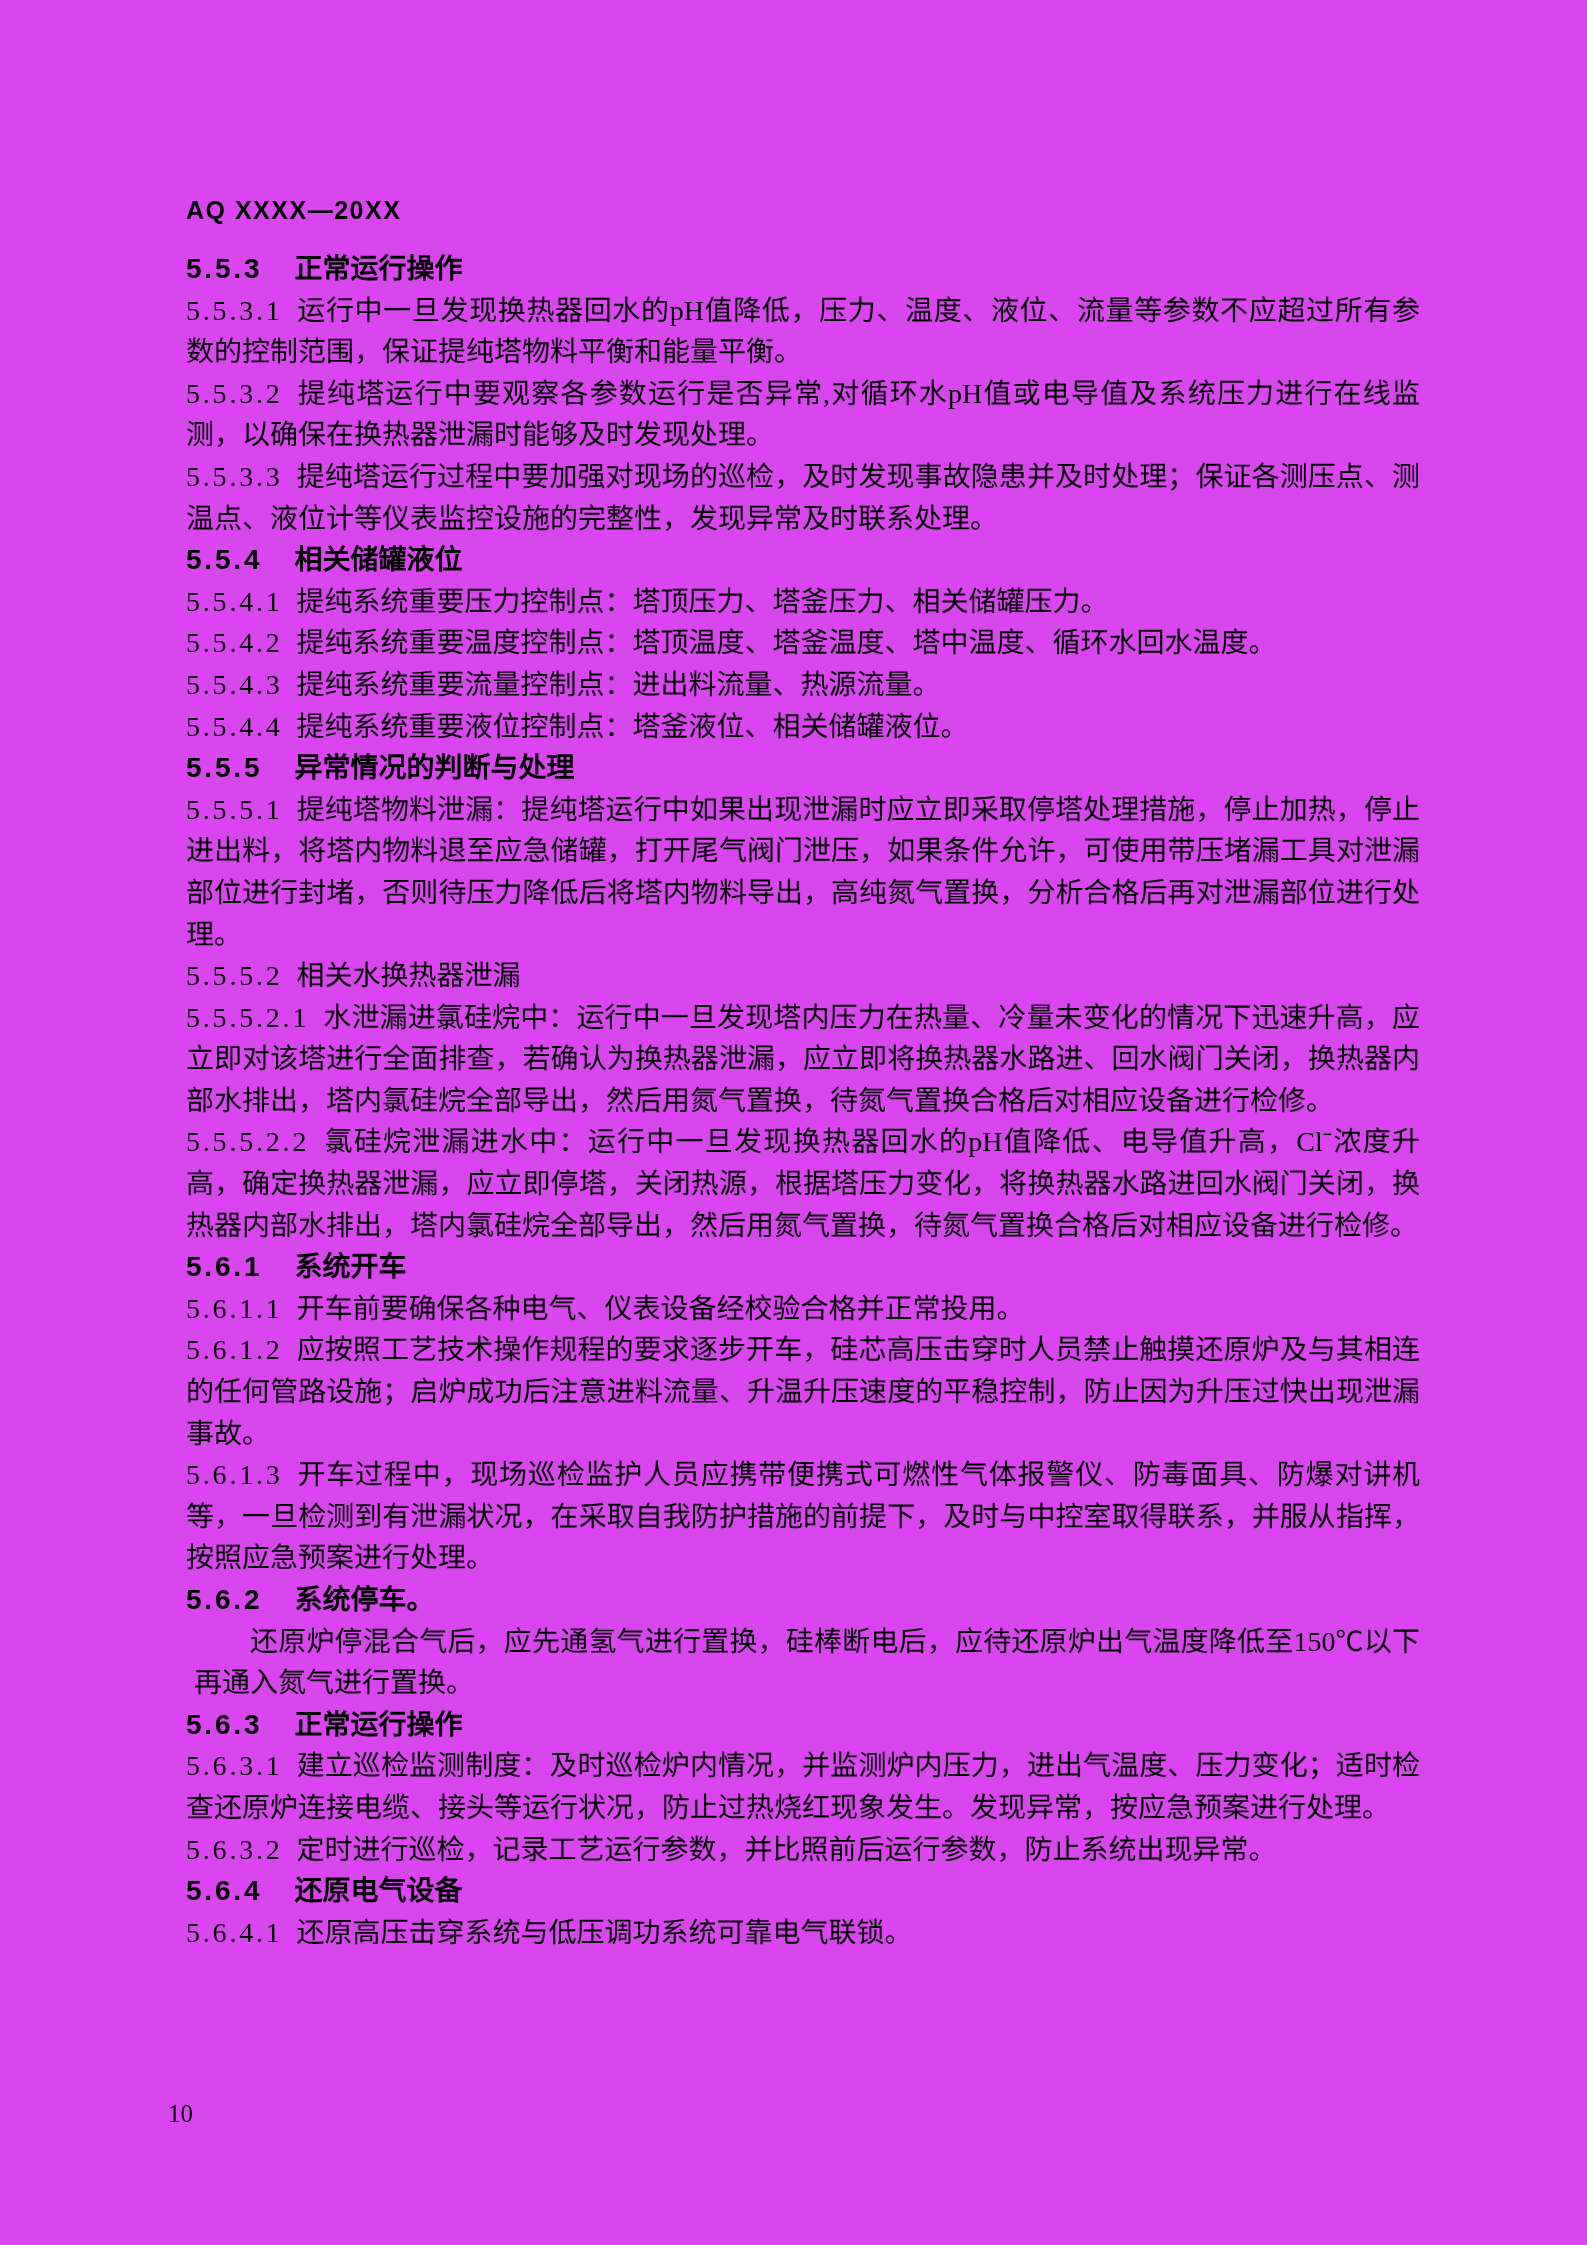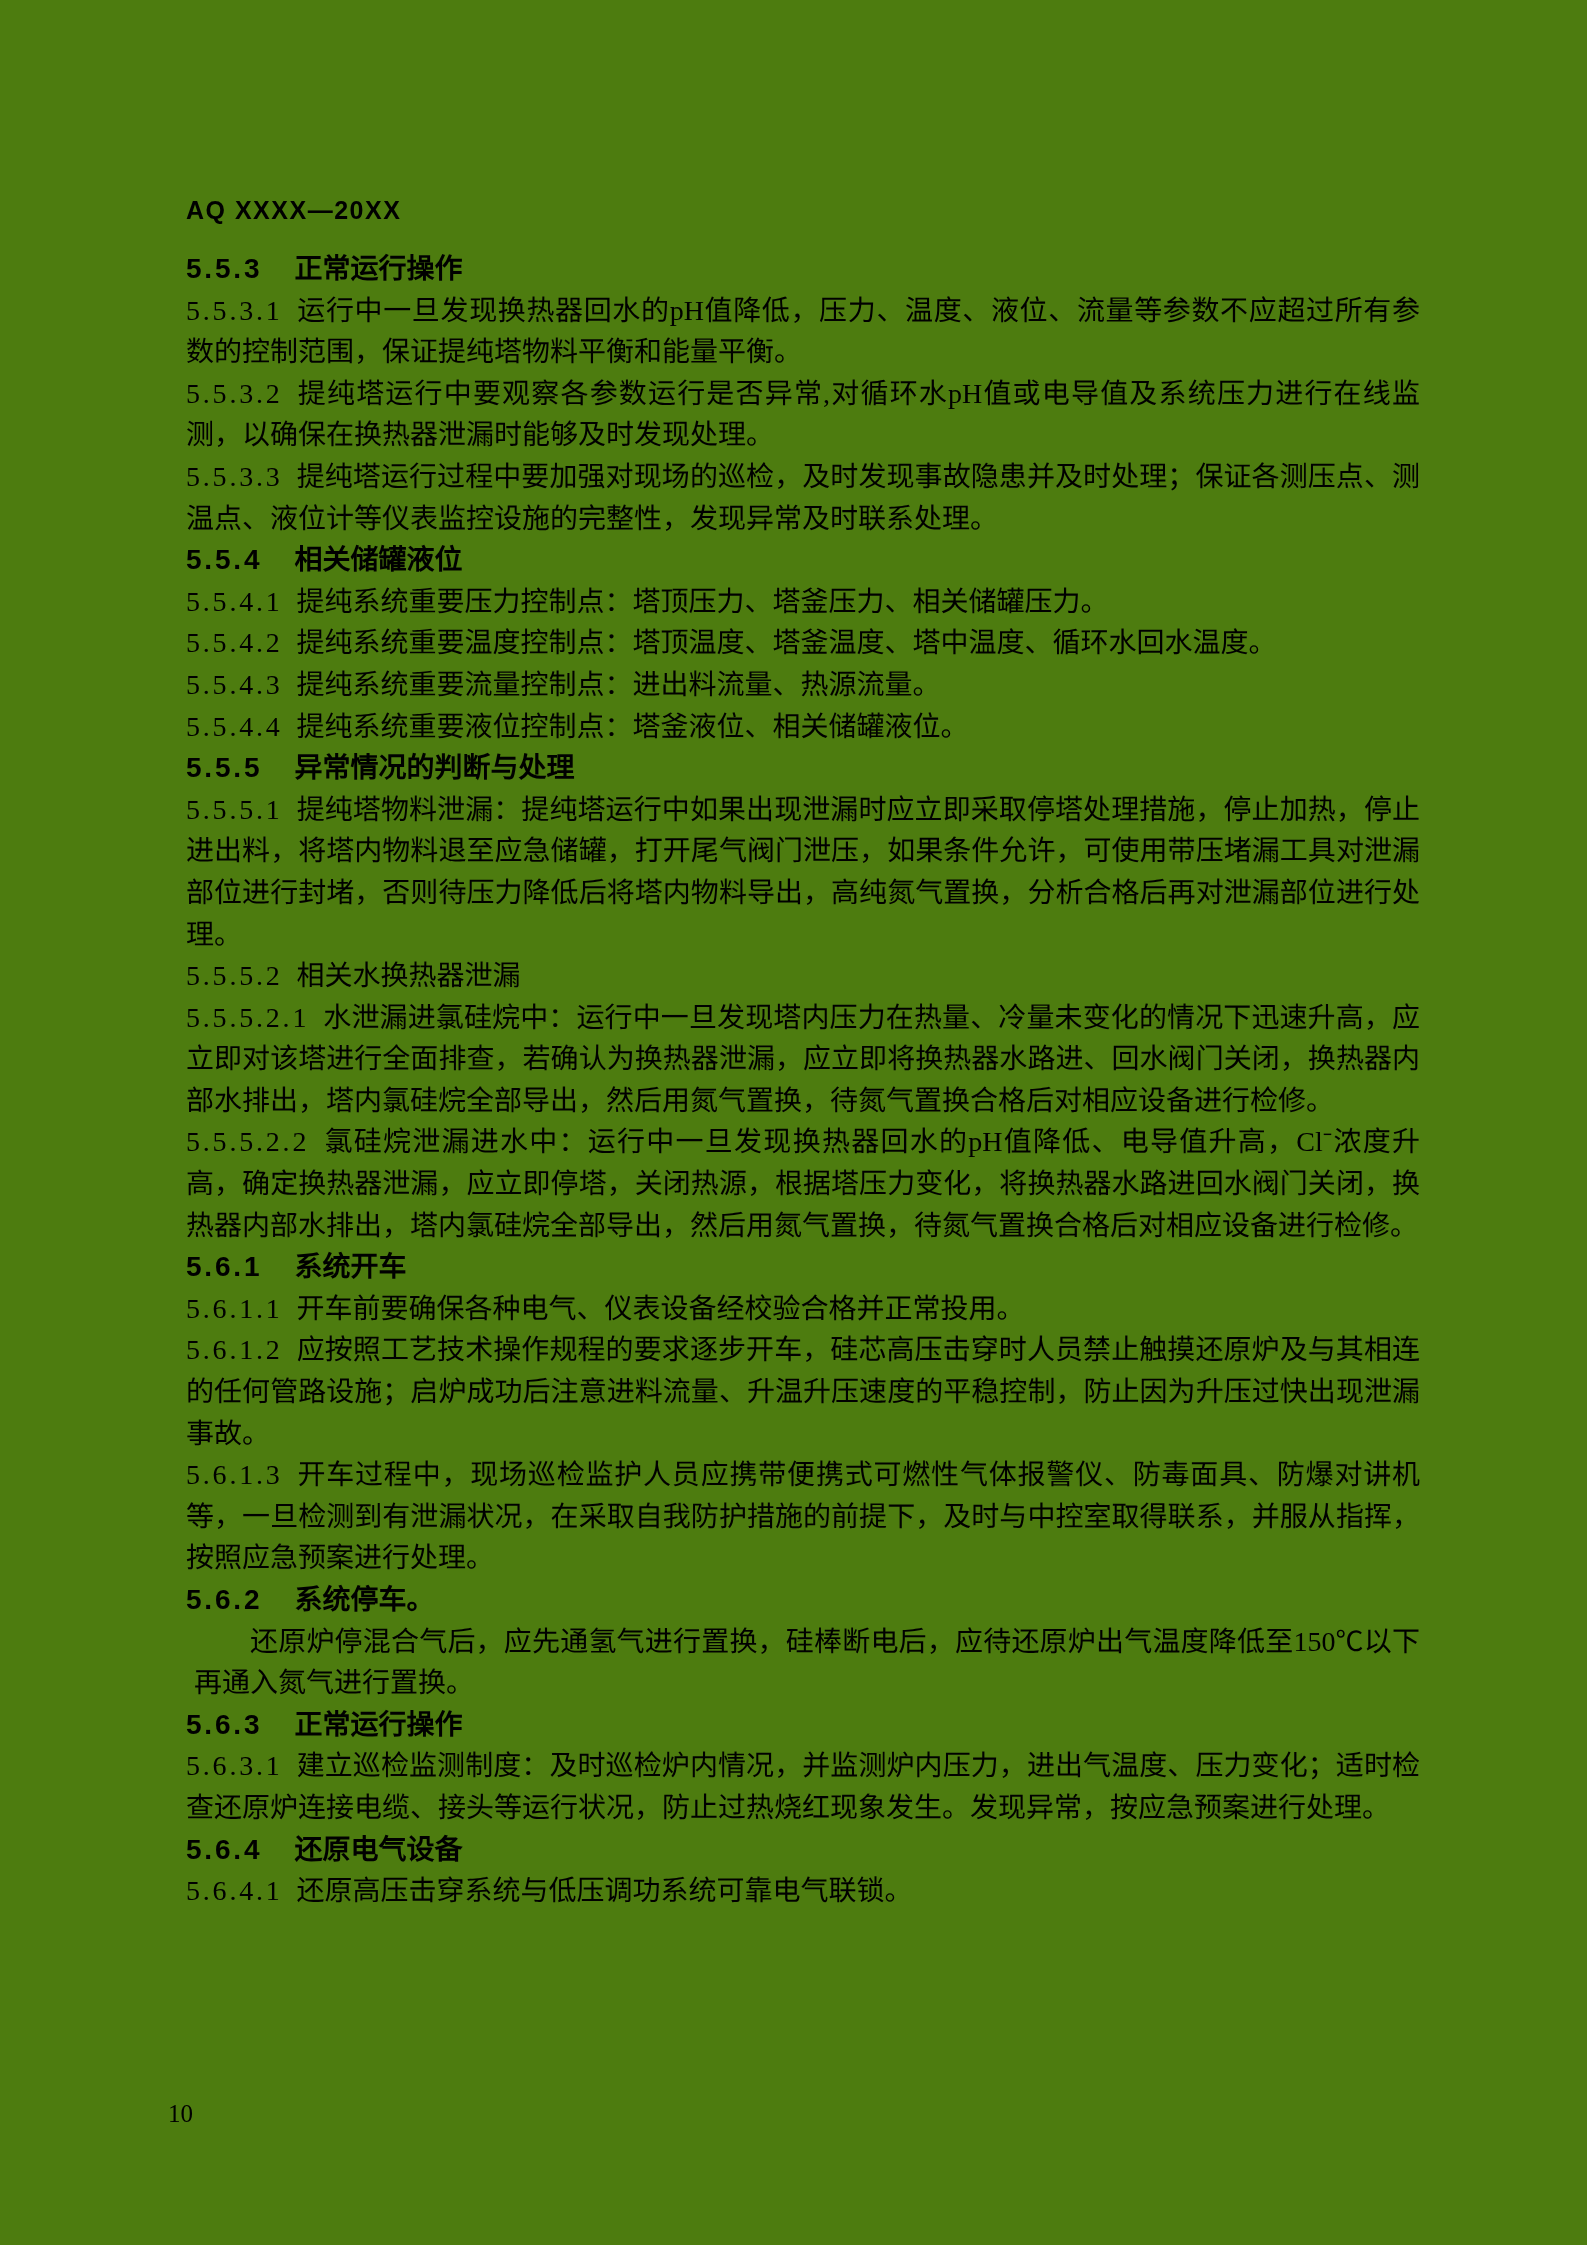--- a/index.html
+++ b/index.html
@@ -13,21 +13,21 @@
     height: 2245px;
     position: relative;
     overflow: hidden;
     font-family: "Liberation Serif", serif;
   }
   .page {
     position: absolute;
     inset: 0;
     box-sizing: border-box;
     padding: 197px 167px 0 186px;
-    background: #4d7c0f;
+    background: #d946ef;
   }
   .doc-header {
     font-family: "Liberation Sans", sans-serif;
     font-weight: bold;
     font-size: 25px;
     line-height: 26px;
     letter-spacing: 1.5px;
     margin-bottom: 25px;
     white-space: nowrap;
   }
@@ -135,20 +135,23 @@
   </p>
       <p class="block para_indent">
     <span class="txt">还原炉停混合气后，应先通氢气进行置换，硅棒断电后，应待还原炉出气温度降低至150℃以下再通入氮气进行置换。</span>
   </p>
       <p class="block h3">
     <span class="num">5.6.3</span><span class="txt">正常运行操作</span>
   </p>
       <p class="block para">
     <span class="num">5.6.3.1</span><span class="txt">建立巡检监测制度：及时巡检炉内情况，并监测炉内压力，进出气温度、压力变化；适时检查还原炉连接电缆、接头等运行状况，防止过热烧红现象发生。发现异常，按应急预案进行处理。</span>
   </p>
+      <p class="block para">
+    <span class="num">5.6.3.2</span><span class="txt">定时进行巡检，记录工艺运行参数，并比照前后运行参数，防止系统出现异常。</span>
+  </p>
       <p class="block h3">
     <span class="num">5.6.4</span><span class="txt">还原电气设备</span>
   </p>
       <p class="block para">
     <span class="num">5.6.4.1</span><span class="txt">还原高压击穿系统与低压调功系统可靠电气联锁。</span>
   </p>
     </main>
 
   <div class="doc-footer">10</div>
 </div>

